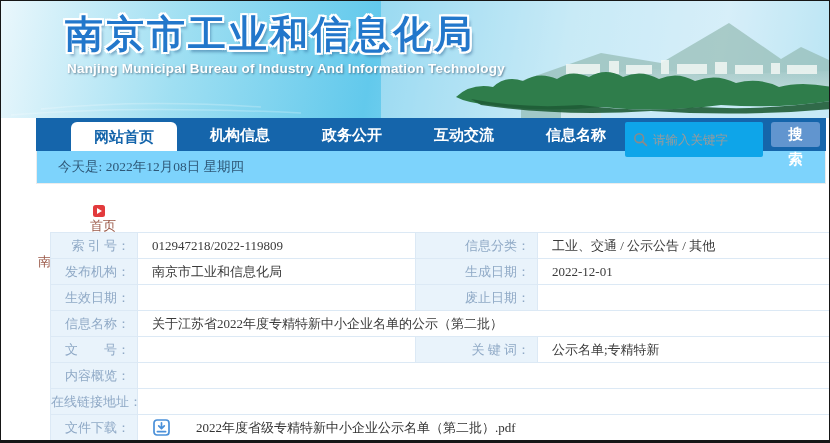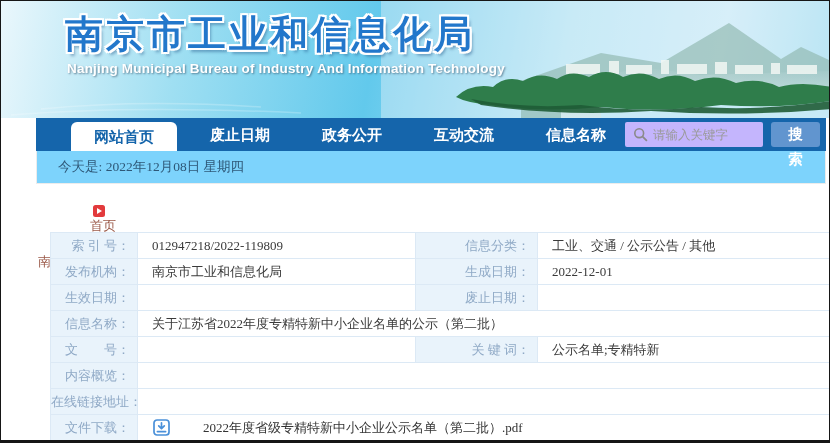--- a/index.html
+++ b/index.html
@@ -43,22 +43,22 @@
   .tab {
     color:#fff; font-size:15px; font-weight:bold; line-height:33px;
     padding:0 19px; margin-left:14px; cursor:pointer; white-space:nowrap;
   }
   .tab.active {
     background:#fff; color:#1565ab; border-radius:6px 6px 0 0;
     align-self:flex-end; height:29px; line-height:29px; margin-left:20px; padding:0 23px;
   }
   .nav-spacer { flex:1; }
   .searchbox {
-    display:flex; align-items:center; background:#c4b5fd; border-radius:2px;
-    height:25px; width:160px; margin:4px 0 0 0; align-self:flex-start;
+    display:flex; align-items:center; background:#0ea5e9; border-radius:2px;
+    height:35px; width:160px; margin:4px 0 0 0; align-self:flex-start;
   }
   .searchbox svg { margin:0 5px 0 8px; flex:none; }
   .searchbox input {
     border:none; outline:none; width:110px; font-size:12.5px;
     font-family:"Liberation Sans", sans-serif; color:#333; background:transparent;
   }
   .searchbox input::placeholder { color:#9a9a9a; }
   .search-btn {
     margin:4px 6px 0 8px; align-self:flex-start;
     height:25px; line-height:25px; padding:0 14px;
@@ -101,21 +101,21 @@
   .info-table td {
     border:1px solid #dce9f5; height:26px; vertical-align:middle;
     overflow:hidden; white-space:nowrap;
   }
   .info-table td.lbl {
     background:#e9f3fb; color:#8fa9c6; text-align:right; padding-right:7px;
   }
   .info-table td.val { background:#fff; color:#3a3a3a; padding-left:14px; }
   .file-cell { display:flex; align-items:center; }
   .file-cell svg { flex:none; margin-left:1px; cursor:pointer; }
-  .file-name { margin-left:33px; color:#333; cursor:pointer; }
+  .file-name { margin-left:26px; color:#333; cursor:pointer; }
 </style>
 </head>
 <body>
 
 <div class="banner">
   <svg class="banner-scene" viewBox="0 0 830 117" preserveAspectRatio="none" aria-hidden="true">
     <defs>
       <linearGradient id="haze" x1="0" y1="0" x2="0" y2="1">
         <stop offset="0" stop-color="#e9f6fb" stop-opacity="0"></stop>
         <stop offset="1" stop-color="#dff2f9" stop-opacity=".8"></stop>
@@ -149,21 +149,21 @@
       <path d="M10 114 Q130 104 300 112"></path>
     </g>
   </svg>
   <div class="banner-title">南京市工业和信息化局</div>
   <div class="banner-sub">Nanjing Municipal Bureau of Industry And Information Technology</div>
 </div>
 
 <div class="chrome">
   <div class="navbar">
     <div class="tab active">网站首页</div>
-    <div class="tab">废止日期</div>
+    <div class="tab">机构信息</div>
     <div class="tab">政务公开</div>
     <div class="tab">互动交流</div>
     <div class="tab">信息名称</div>
     <div class="nav-spacer"></div>
     <div class="searchbox">
       <svg width="15" height="15" viewBox="0 0 15 15">
         <circle cx="6.2" cy="6.2" r="4.4" fill="none" stroke="#8a8a8a" stroke-width="1.6"></circle>
         <line x1="9.6" y1="9.6" x2="13.4" y2="13.4" stroke="#8a8a8a" stroke-width="1.8" stroke-linecap="round"></line>
       </svg>
       <input type="text" placeholder="请输入关键字" style="">

